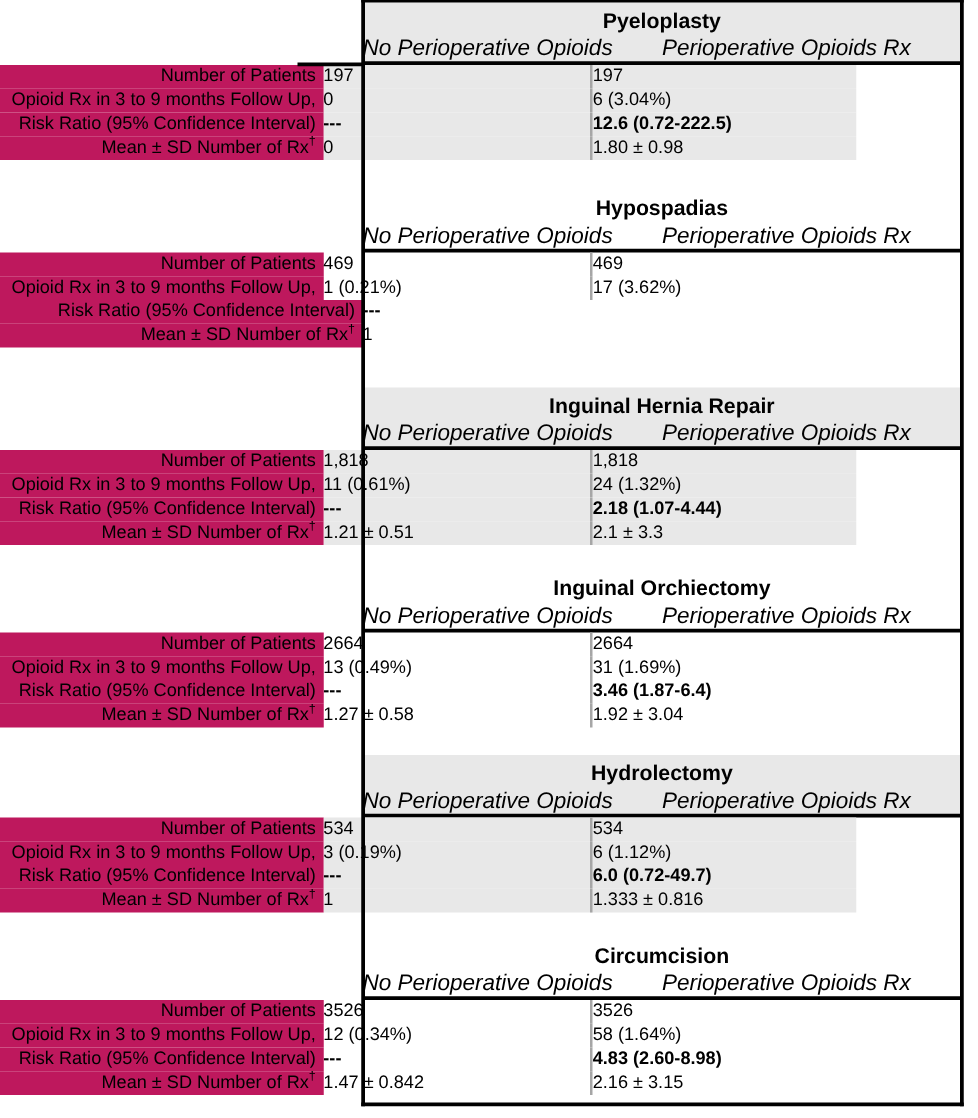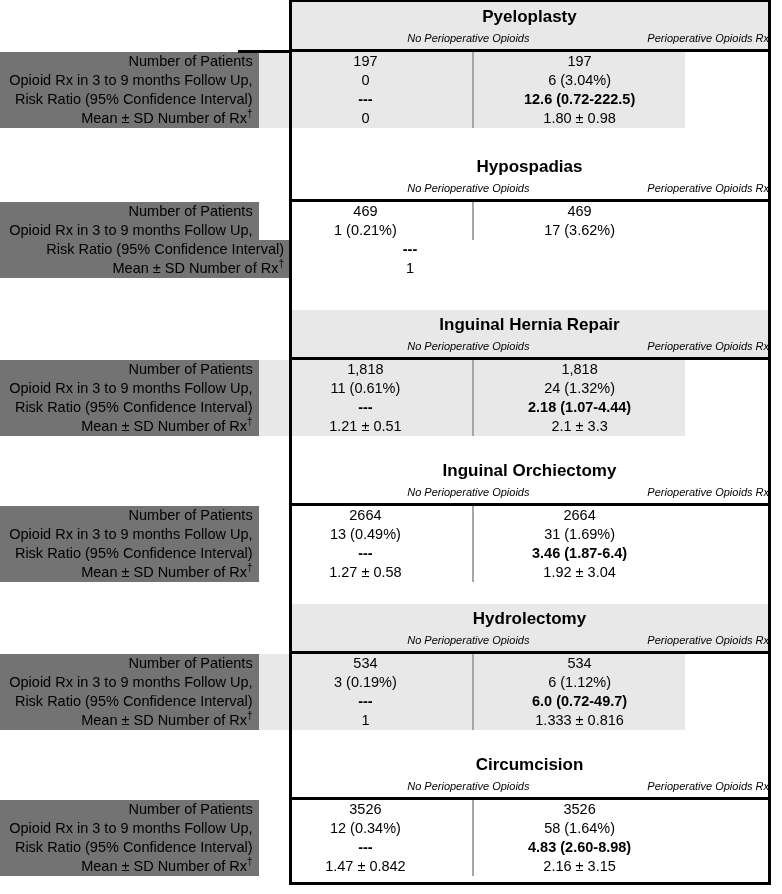--- a/index.html
+++ b/index.html
@@ -30,30 +30,30 @@
 
   .sec-head { margin-left: 290px; width: 479px; border-bottom: 3px solid #000; }
   .shaded .sec-head, .shaded .cell { background: #e8e8e8; }
 
   .sec-title {
     height: 27px; line-height: 29px;
     text-align: center; font-weight: bold; font-size: 17px;
   }
   .col-heads { display: flex; height: 20px; }
   .col-heads span {
-    width: 239.5px; text-align: right;
-    font-style: italic; font-size: 11px; line-height: 19px;
+    width: 239.5px; text-align: left;
+    font-style: italic; font-size: 18px; line-height: 19px;
   }
 
   .drow { display: flex; height: 19px; line-height: 19px; font-size: 14.5px; }
   .rlabel {
     width: 290px; text-align: right; padding-right: 6px;
-    font-size: 14.5px; background: #737373;
-  }
-  .cell { width: 240px; text-align: center; }
+    font-size: 14.5px; background: #be185d;
+  }
+  .cell { width: 240px; }
   .cell.c2 { width: 239px; border-left: 2px solid #a6a6a6; }
   .drow.rr .cell { font-weight: bold; }
   sup { font-size: 10px; line-height: 0; }
 </style>
 </head>
 <body>
 
 <div class="abs vline left"></div>
 <div class="abs vline right"></div>
 <div class="abs hline top"></div>

